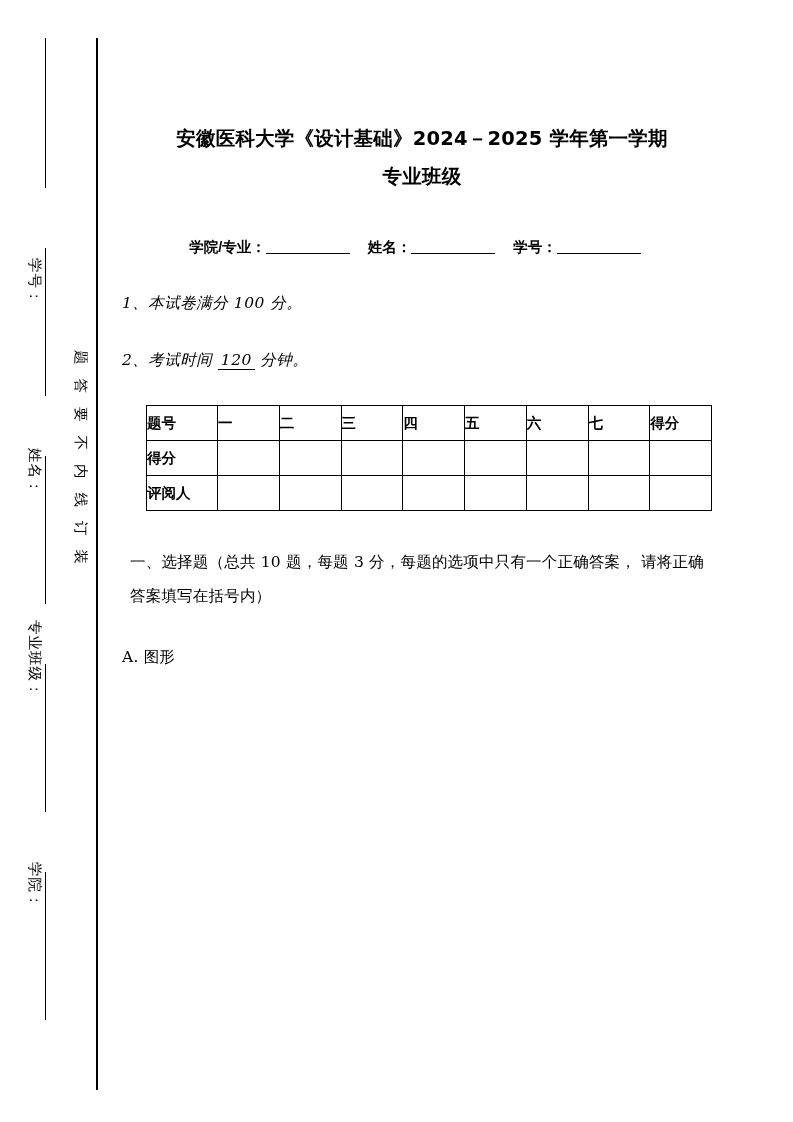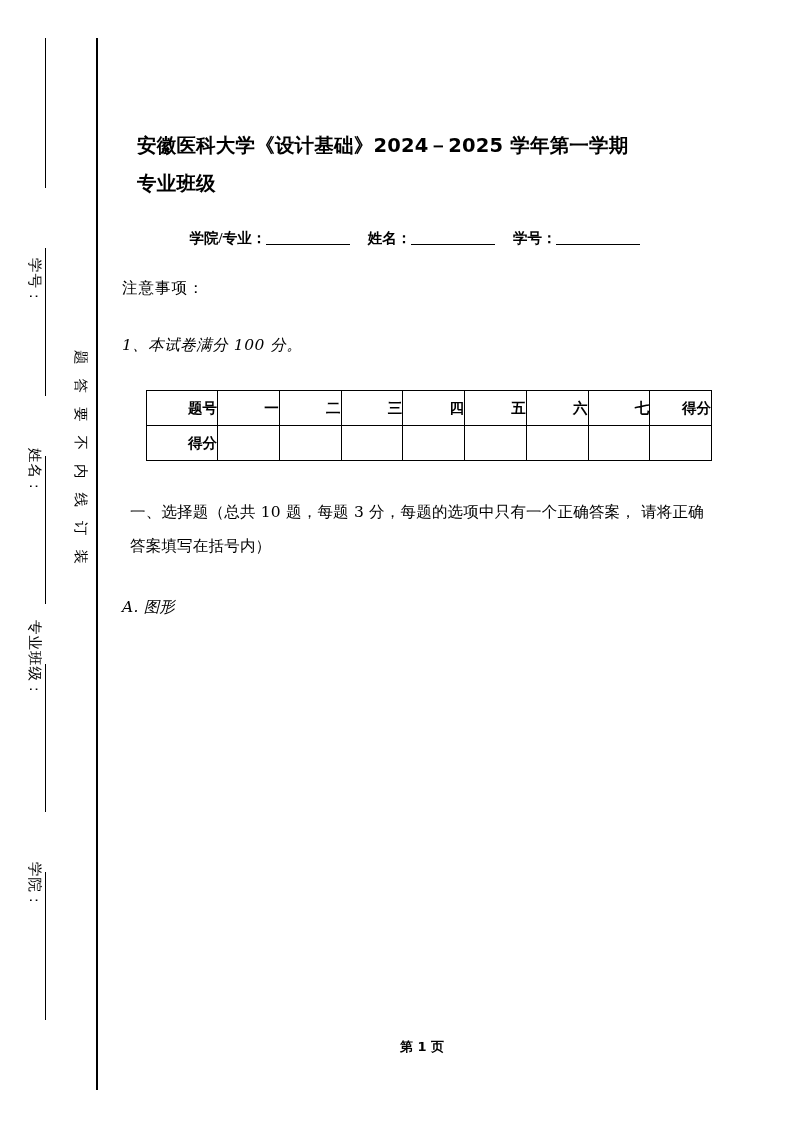--- a/index.html
+++ b/index.html
@@ -61,34 +61,35 @@
   
   #page-body {
     position: absolute;
     left: 122px;
     top: 0;
     width: 600px;
     height: 1122px;
   }
 
   #doc-title {
-    margin: 15px;
+    margin: 8px;
     padding-top: 112px;
+    text-align: center;
     font-family: "DejaVu Sans", "Liberation Sans", sans-serif;
     font-weight: bold;
     font-size: 19.5px;
     line-height: 38px;
     letter-spacing: 0.2px;
   }
   #doc-title .line2 { display: block; }
 
   #id-fields {
-    margin-top: 26px;
+    margin-top: 42px;
     text-align: center;
-    font-family: Liberation Serif, serif;
+    font-family: Liberation Sans, sans-serif;
     font-weight: bold;
     font-size: 14.5px;
     white-space: nowrap;
   }
   #id-fields .field { display: inline-block; margin-right: 14px; }
   #id-fields .blank {
     display: inline-block;
     width: 84px;
     border-bottom: 1.4px solid #000;
     vertical-align: -2px;
@@ -116,21 +117,21 @@
   #score-table {
     margin-top: 34px;
     margin-left: 24px;
     border-collapse: collapse;
     width: 566px;
     table-layout: fixed;
   }
   #score-table td {
     border: 1.2px solid #000000;
     height: 34px;
-    text-align: right;
+    text-align: left;
     vertical-align: middle;
     font-family: "DejaVu Sans", "Liberation Sans", sans-serif;
     font-weight: bold;
     font-size: 14.5px;
     padding: 0;
   }
   #score-table td.rowhead { width: 70px; }
 
   
   #section-heading {
@@ -144,21 +145,20 @@
     margin: 0;
     padding-top: 28px;
     font-size: 15.5px;
     letter-spacing: 0.2px;
   }
   .option {
     margin: 0;
     padding-top: 26px;
     font-size: 15.5px;
     letter-spacing: 0.2px;
-    font-style: italic;
   }
 
   #page-footer {
     position: absolute;
     left: 0;
     top: 1038px;
     width: 600px;
     text-align: center;
     font-family: "DejaVu Sans", "Liberation Sans", sans-serif;
     font-weight: bold;
@@ -192,24 +192,28 @@
     <span>安徽医科大学《设计基础》2024－2025 学年第一学期</span>
     <span class="line2">专业班级</span>
   </h1>
 
   <div id="id-fields">
     <span class="field"><span>学院/专业：</span><span class="blank"></span></span>
     <span class="field"><span>姓名：</span><span class="blank"></span></span>
     <span class="field"><span>学号：</span><span class="blank"></span></span>
   </div>
 
-  <p class="notice-head">注意事项：</p>
 
   <p class="notice-item">1、本试卷满分 100 分。</p>
 
+  <p class="notice-item">
+    <span>2、考试时间</span>
+    <span class="u">120</span>
+    <span>分钟。</span>
+  </p>
 
   <table id="score-table">
     <tbody>
       <tr>
         <td class="rowhead">题号</td>
         <td>一</td>
         <td>二</td>
         <td>三</td>
         <td>四</td>
         <td>五</td>
@@ -221,25 +225,35 @@
         <td class="rowhead">得分</td>
         <td></td>
         <td></td>
         <td></td>
         <td></td>
         <td></td>
         <td></td>
         <td></td>
         <td></td>
       </tr>
+      <tr>
+        <td class="rowhead">评阅人</td>
+        <td></td>
+        <td></td>
+        <td></td>
+        <td></td>
+        <td></td>
+        <td></td>
+        <td></td>
+        <td></td>
+      </tr>
     </tbody>
   </table>
 
   <p id="section-heading">
     <span>一、选择题（总共 10 题，每题 3 分，每题的选项中只有一个正确答案，</span>
     <span>请将正确答案填写在括号内）</span>
   </p>
 
   <p class="option">A. 图形</p>
 
 
-  <div id="page-footer">第 1 页</div>
 </div>
 
 </body></html>

